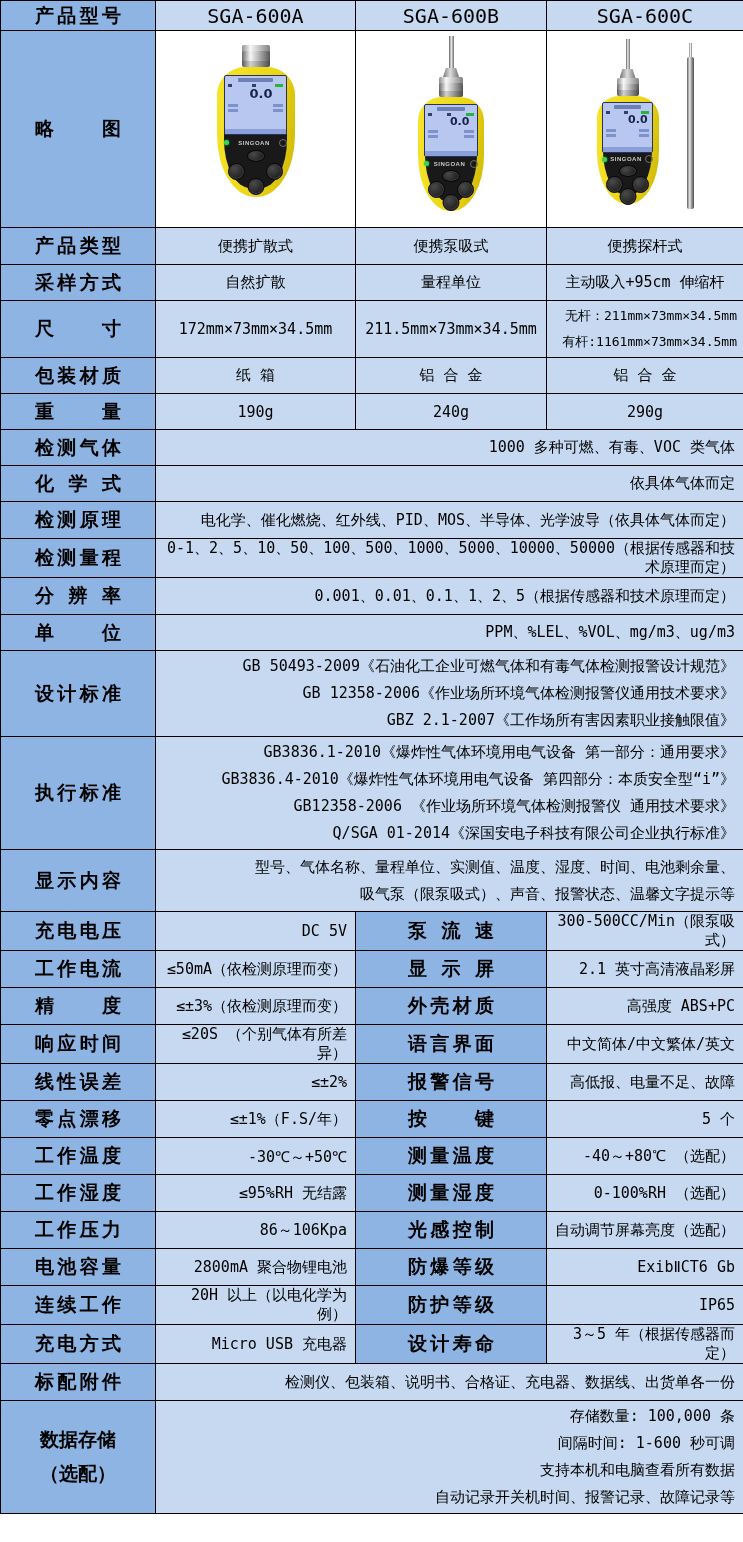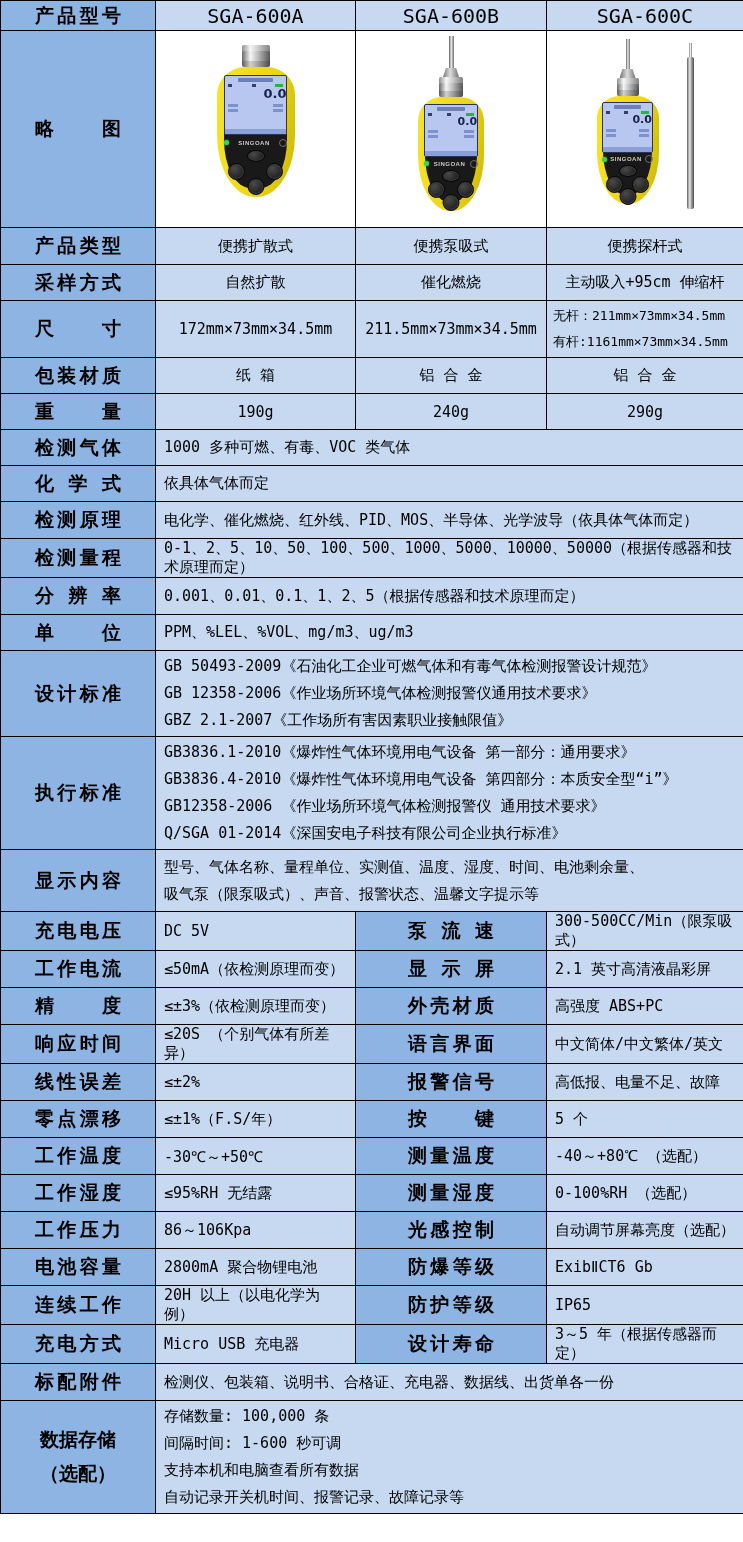--- a/index.html
+++ b/index.html
@@ -7,21 +7,21 @@
   table.spec{border-collapse:collapse;table-layout:fixed;width:743px;}
   td{border:1px solid #000;vertical-align:middle;overflow:hidden;padding:0;}
   
   .lblc{background:#8DB4E2;text-align:center;}
   .lbl{display:block;width:86px;margin:0 auto;font-weight:bold;font-size:19px;line-height:1.25;
        text-align:justify;text-align-last:justify;}
   .lbl-center{display:block;font-weight:bold;font-size:19px;line-height:1.8;text-align:center;white-space:pre-line;}
   
   .val{background:#C6D9F1;font-family:"DejaVu Sans Mono","Liberation Mono",monospace;font-size:15px;}
   .center{text-align:center;}
-  .left{text-align:left;padding:0 8px;}
+  .left{text-align:right;padding:0 8px;}
   .ml{white-space:pre-line;line-height:27px;padding:2px 8px;}
   .gap{letter-spacing:9px;text-indent:9px;}
   .dim{white-space:pre-line;font-size:13px;line-height:26px;padding:0 6px;}
   .mono-hdr{font-size:20px;margin-left:46px;}
   
   .imgc{background:#fff;vertical-align:top;}
   .sketchC{display:flex;justify-content:center;align-items:flex-start;}
   
   .device{display:flex;flex-direction:column;align-items:center;position:relative;}
   .device-a{margin-top:14px;}
@@ -42,22 +42,22 @@
   .device-b .dbody{width:66px;height:114px;border-radius:24px 24px 32px 32px/24px 24px 56px 56px;}
   .device-c .dbody{width:62px;height:108px;border-radius:22px 22px 30px 30px/22px 22px 52px 52px;}
   .panel{position:absolute;top:6%;bottom:7%;left:10%;right:10%;background:#191919;
        border-radius:22px 22px 26px 26px/22px 22px 48px 48px;}
   .screen{position:absolute;top:6%;left:9%;right:9%;height:45%;background:#b8c7ef;
        border:1px solid #27335c;border-radius:2px;overflow:hidden;}
   .scr-title{height:4px;margin:2px auto 0;width:55%;background:#6d7fb5;border-radius:1px;}
   .scr-status{display:flex;justify-content:space-between;align-items:center;padding:2px 3px 0 3px;}
   .scr-status i{display:block;width:4px;height:3px;background:#33406e;}
   .scr-status .batt{width:8px;height:3px;background:#27b43c;}
-  .big{text-align:right;font-weight:bold;color:#16244c;font-size:13px;line-height:1.15;
-       font-family:"DejaVu Sans",sans-serif;}
+  .big{text-align:left;font-weight:bold;color:#16244c;font-size:13px;line-height:1.15;
+       font-family:"DejaVu Sans",sans-serif;padding-left:25px;}
   .device-b .big,.device-c .big{font-size:11px;}
   .srow{display:flex;justify-content:space-between;padding:0 3px;margin-top:2px;}
   .srow i{display:block;width:10px;height:3px;background:#7d92cc;}
   .sbot{position:absolute;bottom:0;left:0;right:0;height:5px;background:#8ba0d8;}
   .midrow{position:absolute;top:55%;left:9%;right:9%;display:flex;align-items:center;justify-content:space-between;}
   .led{width:5px;height:5px;border-radius:50%;background:#39d353;box-shadow:0 0 2px #39d353;}
   .brand{font-size:6px;color:#c9c9c9;letter-spacing:.5px;font-weight:bold;}
   .pwr{width:6px;height:6px;border:1px solid #6f6f6f;border-radius:50%;}
   .btn{position:absolute;background:radial-gradient(circle at 35% 30%,#4a4a4a,#222 70%);
        border:1px solid #060606;box-shadow:inset 0 0 0 1px #3d3d3d;}
@@ -218,21 +218,21 @@
         </td>
     <td class="val center">便携扩散式</td>
     <td class="val center">便携泵吸式</td>
     <td class="val center">便携探杆式</td>
   </tr>
   <tr style="height:36px">
     <td class="lblc">
           <span class="lbl">采样方式</span>
         </td>
     <td class="val center">自然扩散</td>
-    <td class="val center">催化燃烧</td>
+    <td class="val center">量程单位</td>
     <td class="val center">主动吸入+95cm 伸缩杆</td>
   </tr>
   <tr style="height:57px">
     <td class="lblc">
           <span class="lbl">尺寸</span>
         </td>
     <td class="val center">172mm×73mm×34.5mm</td>
     <td class="val center">211.5mm×73mm×34.5mm</td>
     <td class="val left dim">无杆：211mm×73mm×34.5mm
 有杆:1161mm×73mm×34.5mm</td>

